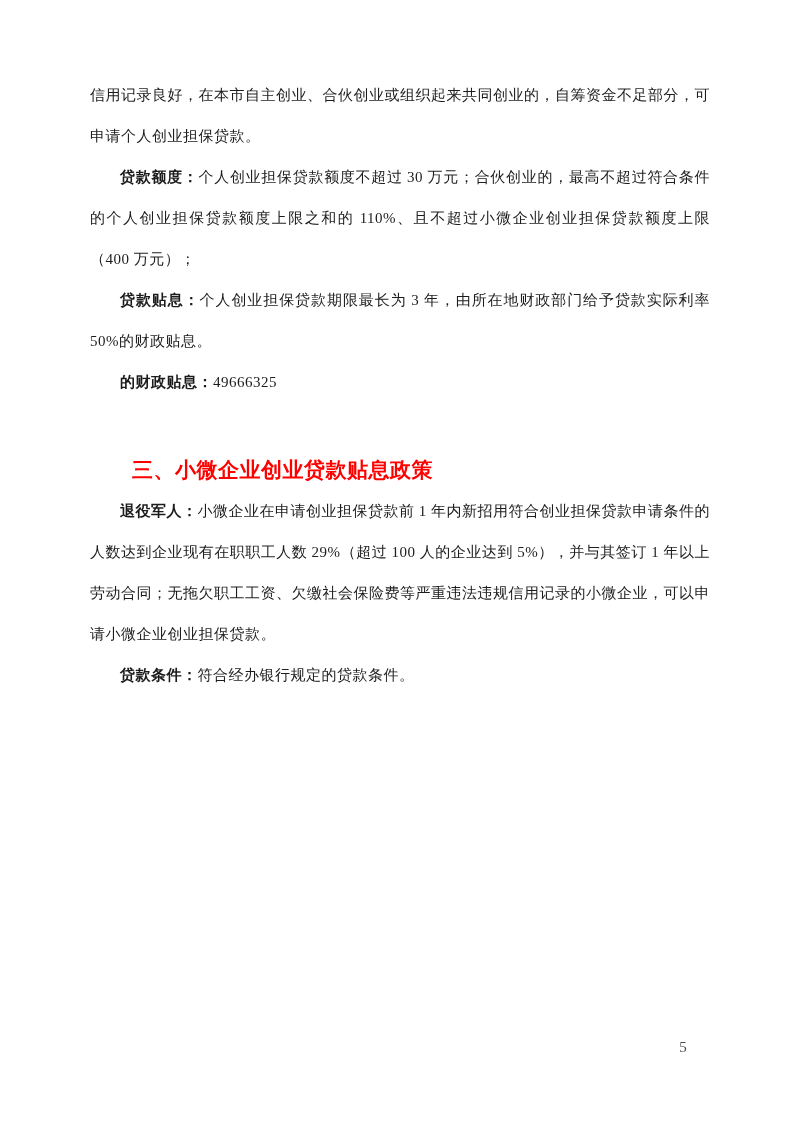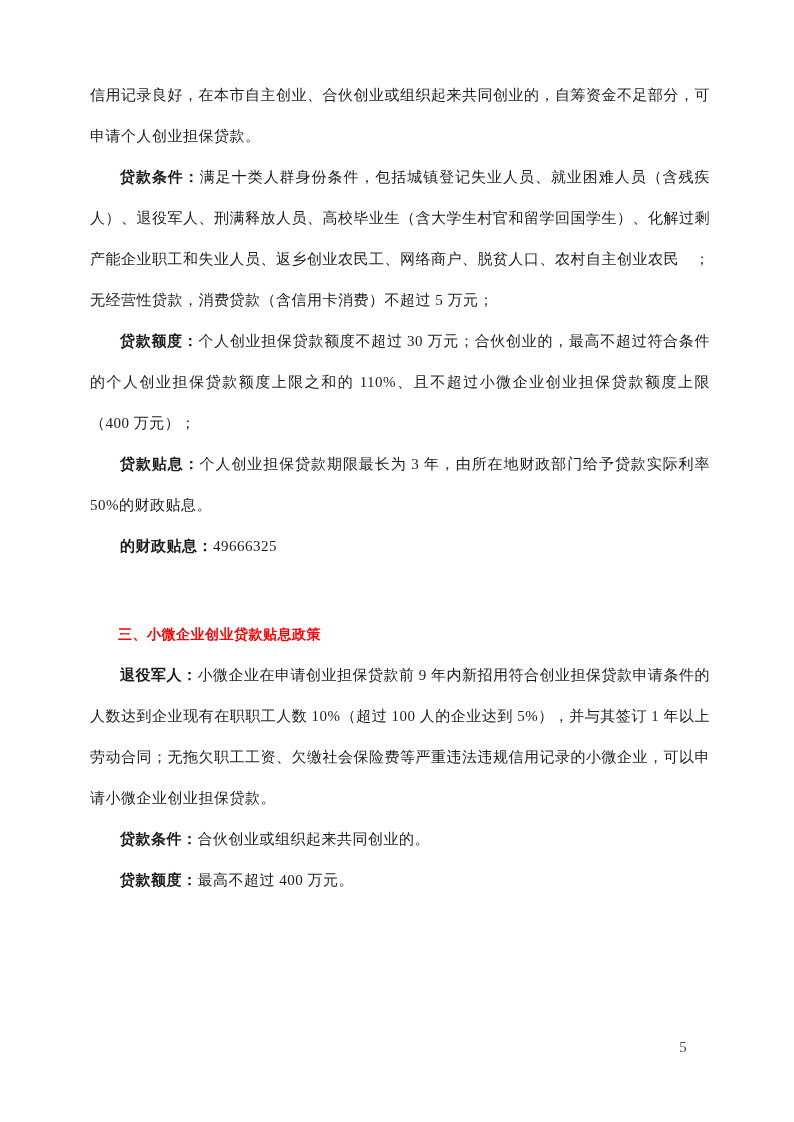--- a/index.html
+++ b/index.html
@@ -30,21 +30,21 @@
     text-indent: 2em;
     letter-spacing: 0.5px;
   }
   p.para.no-indent {
     text-indent: 0;
   }
   .lbl {
     font-weight: 700;
   }
   p.heading {
-    font-size: 14px;
+    font-size: 21px;
     line-height: 41px;
     font-weight: 700;
     color: #ff0000;
     text-indent: 2em;
     margin-top: 47px;
     letter-spacing: 0.5px;
   }
   .page-number {
     position: absolute;
     left: 668px;
@@ -57,33 +57,31 @@
   }
 </style>
 </head>
 <body>
 
 <div class="page">
   <div class="content">
 
     <p class="para no-indent">信用记录良好，在本市自主创业、合伙创业或组织起来共同创业的，自筹资金不足部分，可申请个人创业担保贷款。</p>
 
-    <p class="para"><span class="lbl">贷款条件：</span><span>满足十类人群身份条件，包括城镇登记失业人员、就业困难人员（含残疾人）、退役军人、刑满释放人员、高校毕业生（含大学生村官和留学回国学生）、化解过剩产能企业职工和失业人员、返乡创业农民工、网络商户、脱贫人口、农村自主创业农民　；无经营性贷款，消费贷款（含信用卡消费）不超过 5 万元；</span></p>
 
     <p class="para"><span class="lbl">贷款额度：</span><span>个人创业担保贷款额度不超过 30 万元；合伙创业的，最高不超过符合条件的个人创业担保贷款额度上限之和的 110%、且不超过小微企业创业担保贷款额度上限（400 万元）；</span></p>
 
     <p class="para"><span class="lbl">贷款贴息：</span><span>个人创业担保贷款期限最长为 3 年，由所在地财政部门给予贷款实际利率 50%的财政贴息。</span></p>
 
     <p class="para"><span class="lbl">的财政贴息：</span><span>49666325</span></p>
 
     <p class="heading">三、小微企业创业贷款贴息政策</p>
 
-    <p class="para"><span class="lbl">退役军人：</span><span>小微企业在申请创业担保贷款前 9 年内新招用符合创业担保贷款申请条件的人数达到企业现有在职职工人数 10%（超过 100 人的企业达到 5%），并与其签订 1 年以上劳动合同；无拖欠职工工资、欠缴社会保险费等严重违法违规信用记录的小微企业，可以申请小微企业创业担保贷款。</span></p>
+    <p class="para"><span class="lbl">退役军人：</span><span>小微企业在申请创业担保贷款前 1 年内新招用符合创业担保贷款申请条件的人数达到企业现有在职职工人数 29%（超过 100 人的企业达到 5%），并与其签订 1 年以上劳动合同；无拖欠职工工资、欠缴社会保险费等严重违法违规信用记录的小微企业，可以申请小微企业创业担保贷款。</span></p>
 
-    <p class="para"><span class="lbl">贷款条件：</span><span>合伙创业或组织起来共同创业的。</span></p>
+    <p class="para"><span class="lbl">贷款条件：</span><span>符合经办银行规定的贷款条件。</span></p>
 
-    <p class="para"><span class="lbl">贷款额度：</span><span>最高不超过 400 万元。</span></p>
 
 
   </div>
 
   <div class="page-number">5</div>
 </div>
 
 </body></html>

